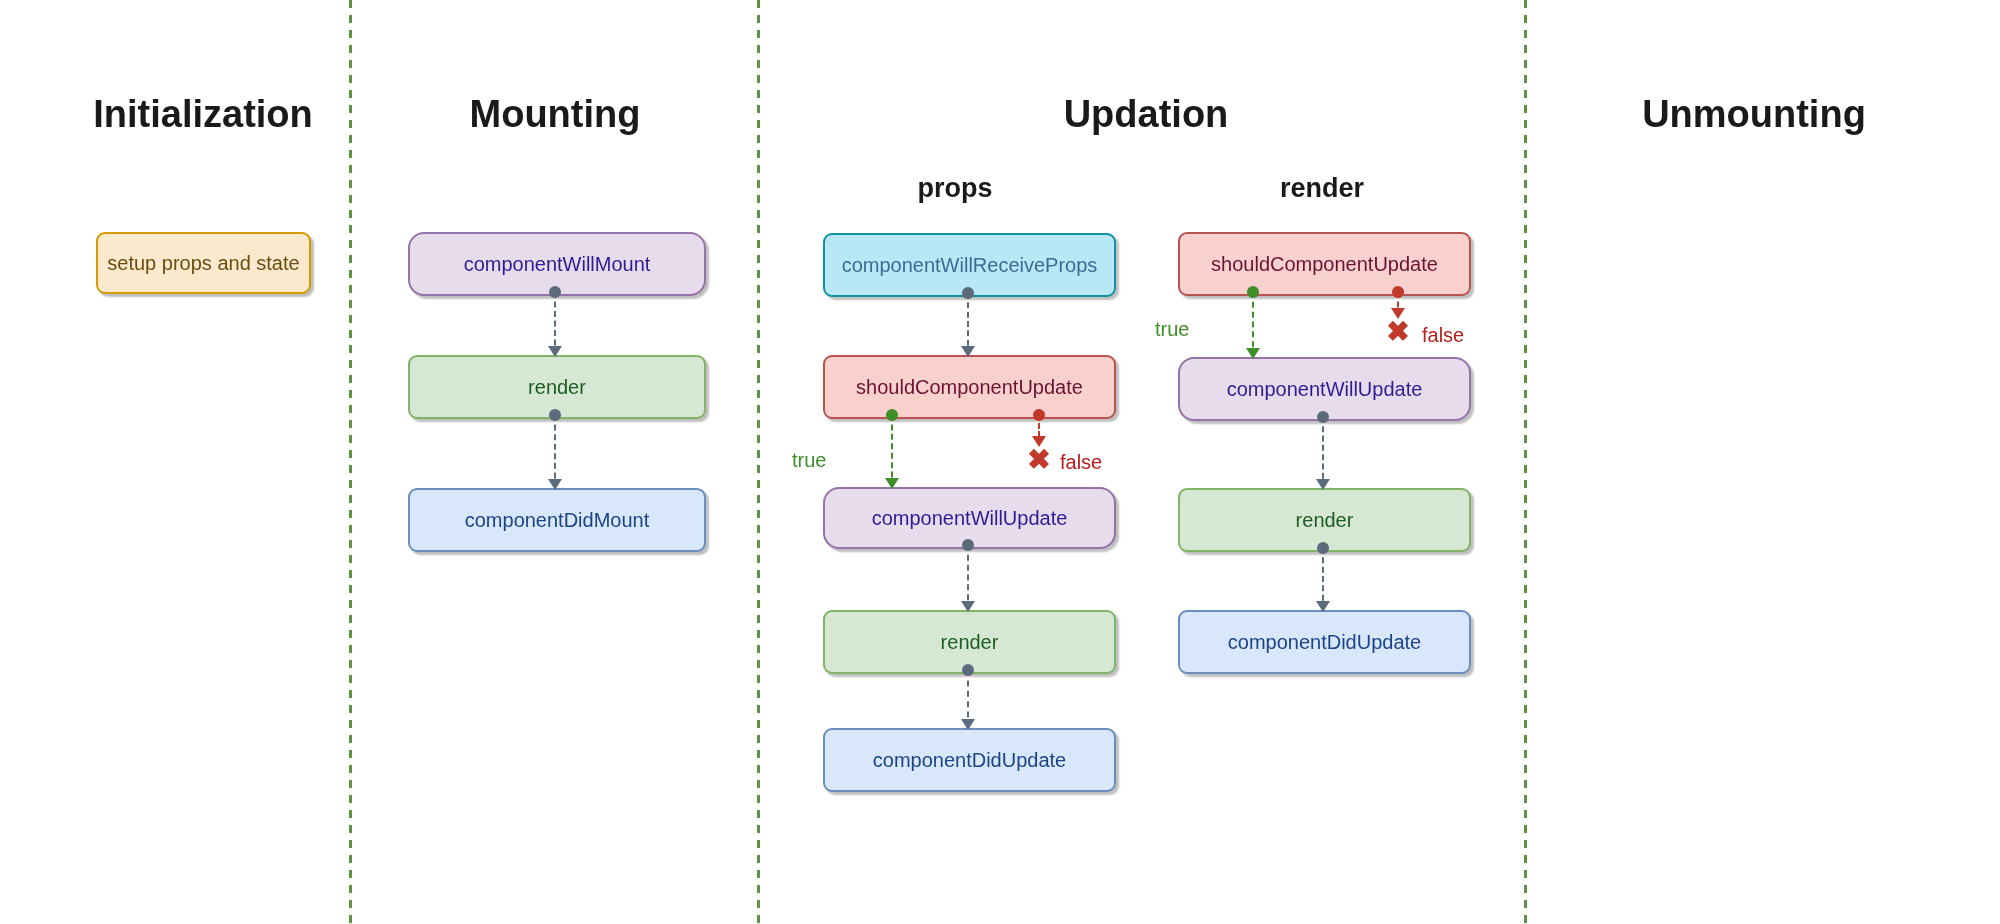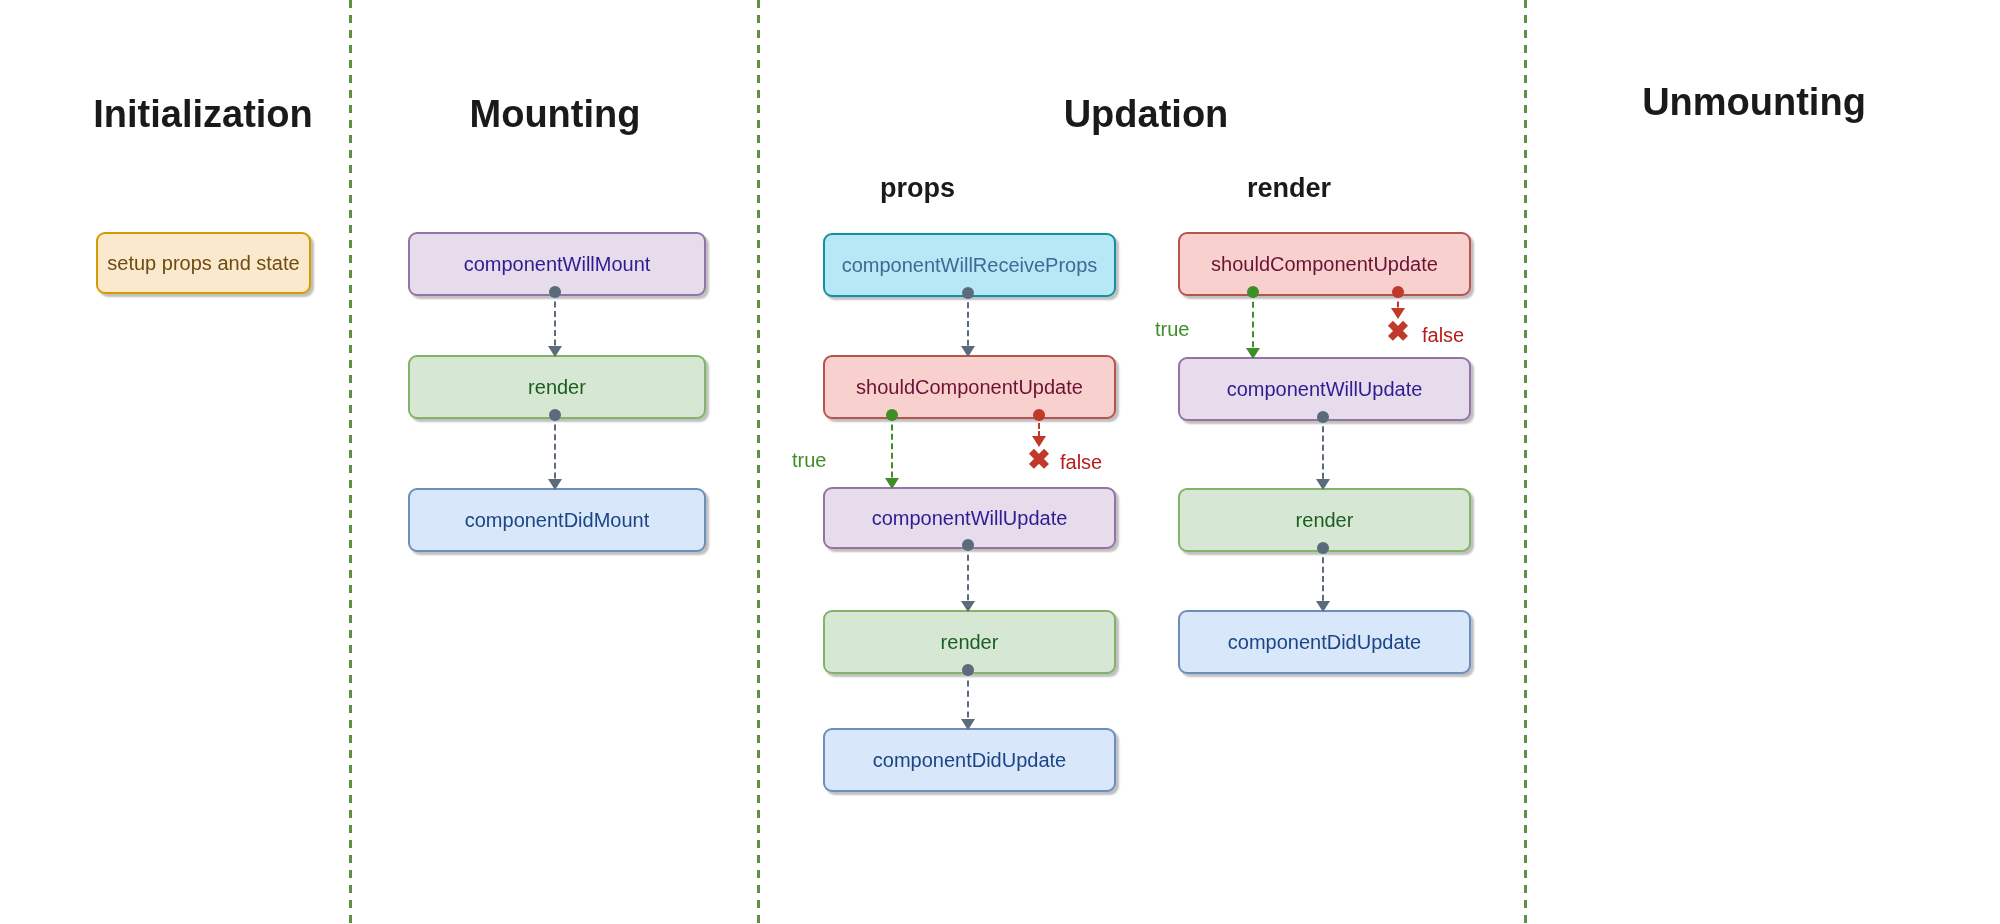--- a/index.html
+++ b/index.html
@@ -9,30 +9,30 @@
   }
   .sep{
     position:absolute;top:0;bottom:0;width:3px;
     background:repeating-linear-gradient(180deg,#5e9141 0 8px,transparent 8px 15px);
   }
   .lane-title{
     position:absolute;width:300px;text-align:center;
     font-size:38px;font-weight:600;color:#1a1a1a;line-height:44px;
   }
   .sub-title{
-    position:absolute;width:150px;
+    position:absolute;width:150px;text-align:center;
     font-size:27px;font-weight:600;color:#1a1a1a;line-height:32px;
   }
   .node{
     position:absolute;display:flex;align-items:center;justify-content:center;
     border-radius:9px;font-size:20px;border:2px solid;
     box-shadow:3px 3px 2px rgba(0,0,0,0.25);
   }
   .node.orange{background:#fbe9ce;border-color:#d79b00;color:#6d4c11;}
-  .node.purple{background:#e6dcec;border-color:#9673a6;color:#311b92;}
+  .node.purple{background:#e6dcec;border-color:#9673a6;color:#311b92;border-radius:16px;}
   .node.green {background:#d6e8d4;border-color:#82b366;color:#1b5e20;}
   .node.blue  {background:#d9e7fa;border-color:#6c8ebf;color:#1c4587;}
   .node.cyan  {background:#b8e7f5;border-color:#12929e;color:#3e6a96;}
   .node.red   {background:#f8d0cd;border-color:#b85450;color:#6b1235;}
   .arrow{position:absolute;width:0;border-left:2px dashed #5b6b7c;}
   .arrow .dot{
     position:absolute;left:-7px;top:-6px;width:12px;height:12px;
     border-radius:50%;background:#5b6b7c;
   }
   .arrow .head{
@@ -59,21 +59,21 @@
 
 <div class="canvas">
 
   <div class="sep" style="left:349px"></div>
   <div class="sep" style="left:757px"></div>
   <div class="sep" style="left:1524px"></div>
 
   <div class="lane-title" style="left:53px;top:92px">Initialization</div>
   <div class="lane-title" style="left:405px;top:92px">Mounting</div>
   <div class="lane-title" style="left:996px;top:92px">Updation</div>
-  <div class="lane-title" style="left:1604px;top:80px">Unmounting</div>
+  <div class="lane-title" style="left:1604px;top:92px">Unmounting</div>
 
   <div class="sub-title" style="left:880px;top:172px">props</div>
   <div class="sub-title" style="left:1247px;top:172px">render</div>
 
   <div class="node orange" style="left:96px;top:232px;width:211px;height:58px">setup props and state</div>
 
   <div class="node purple" style="left:408px;top:232px;width:294px;height:60px">componentWillMount</div>
   <div class="node green" style="left:408px;top:355px;width:294px;height:60px">render</div>
   <div class="node blue" style="left:408px;top:488px;width:294px;height:60px">componentDidMount</div>
 

